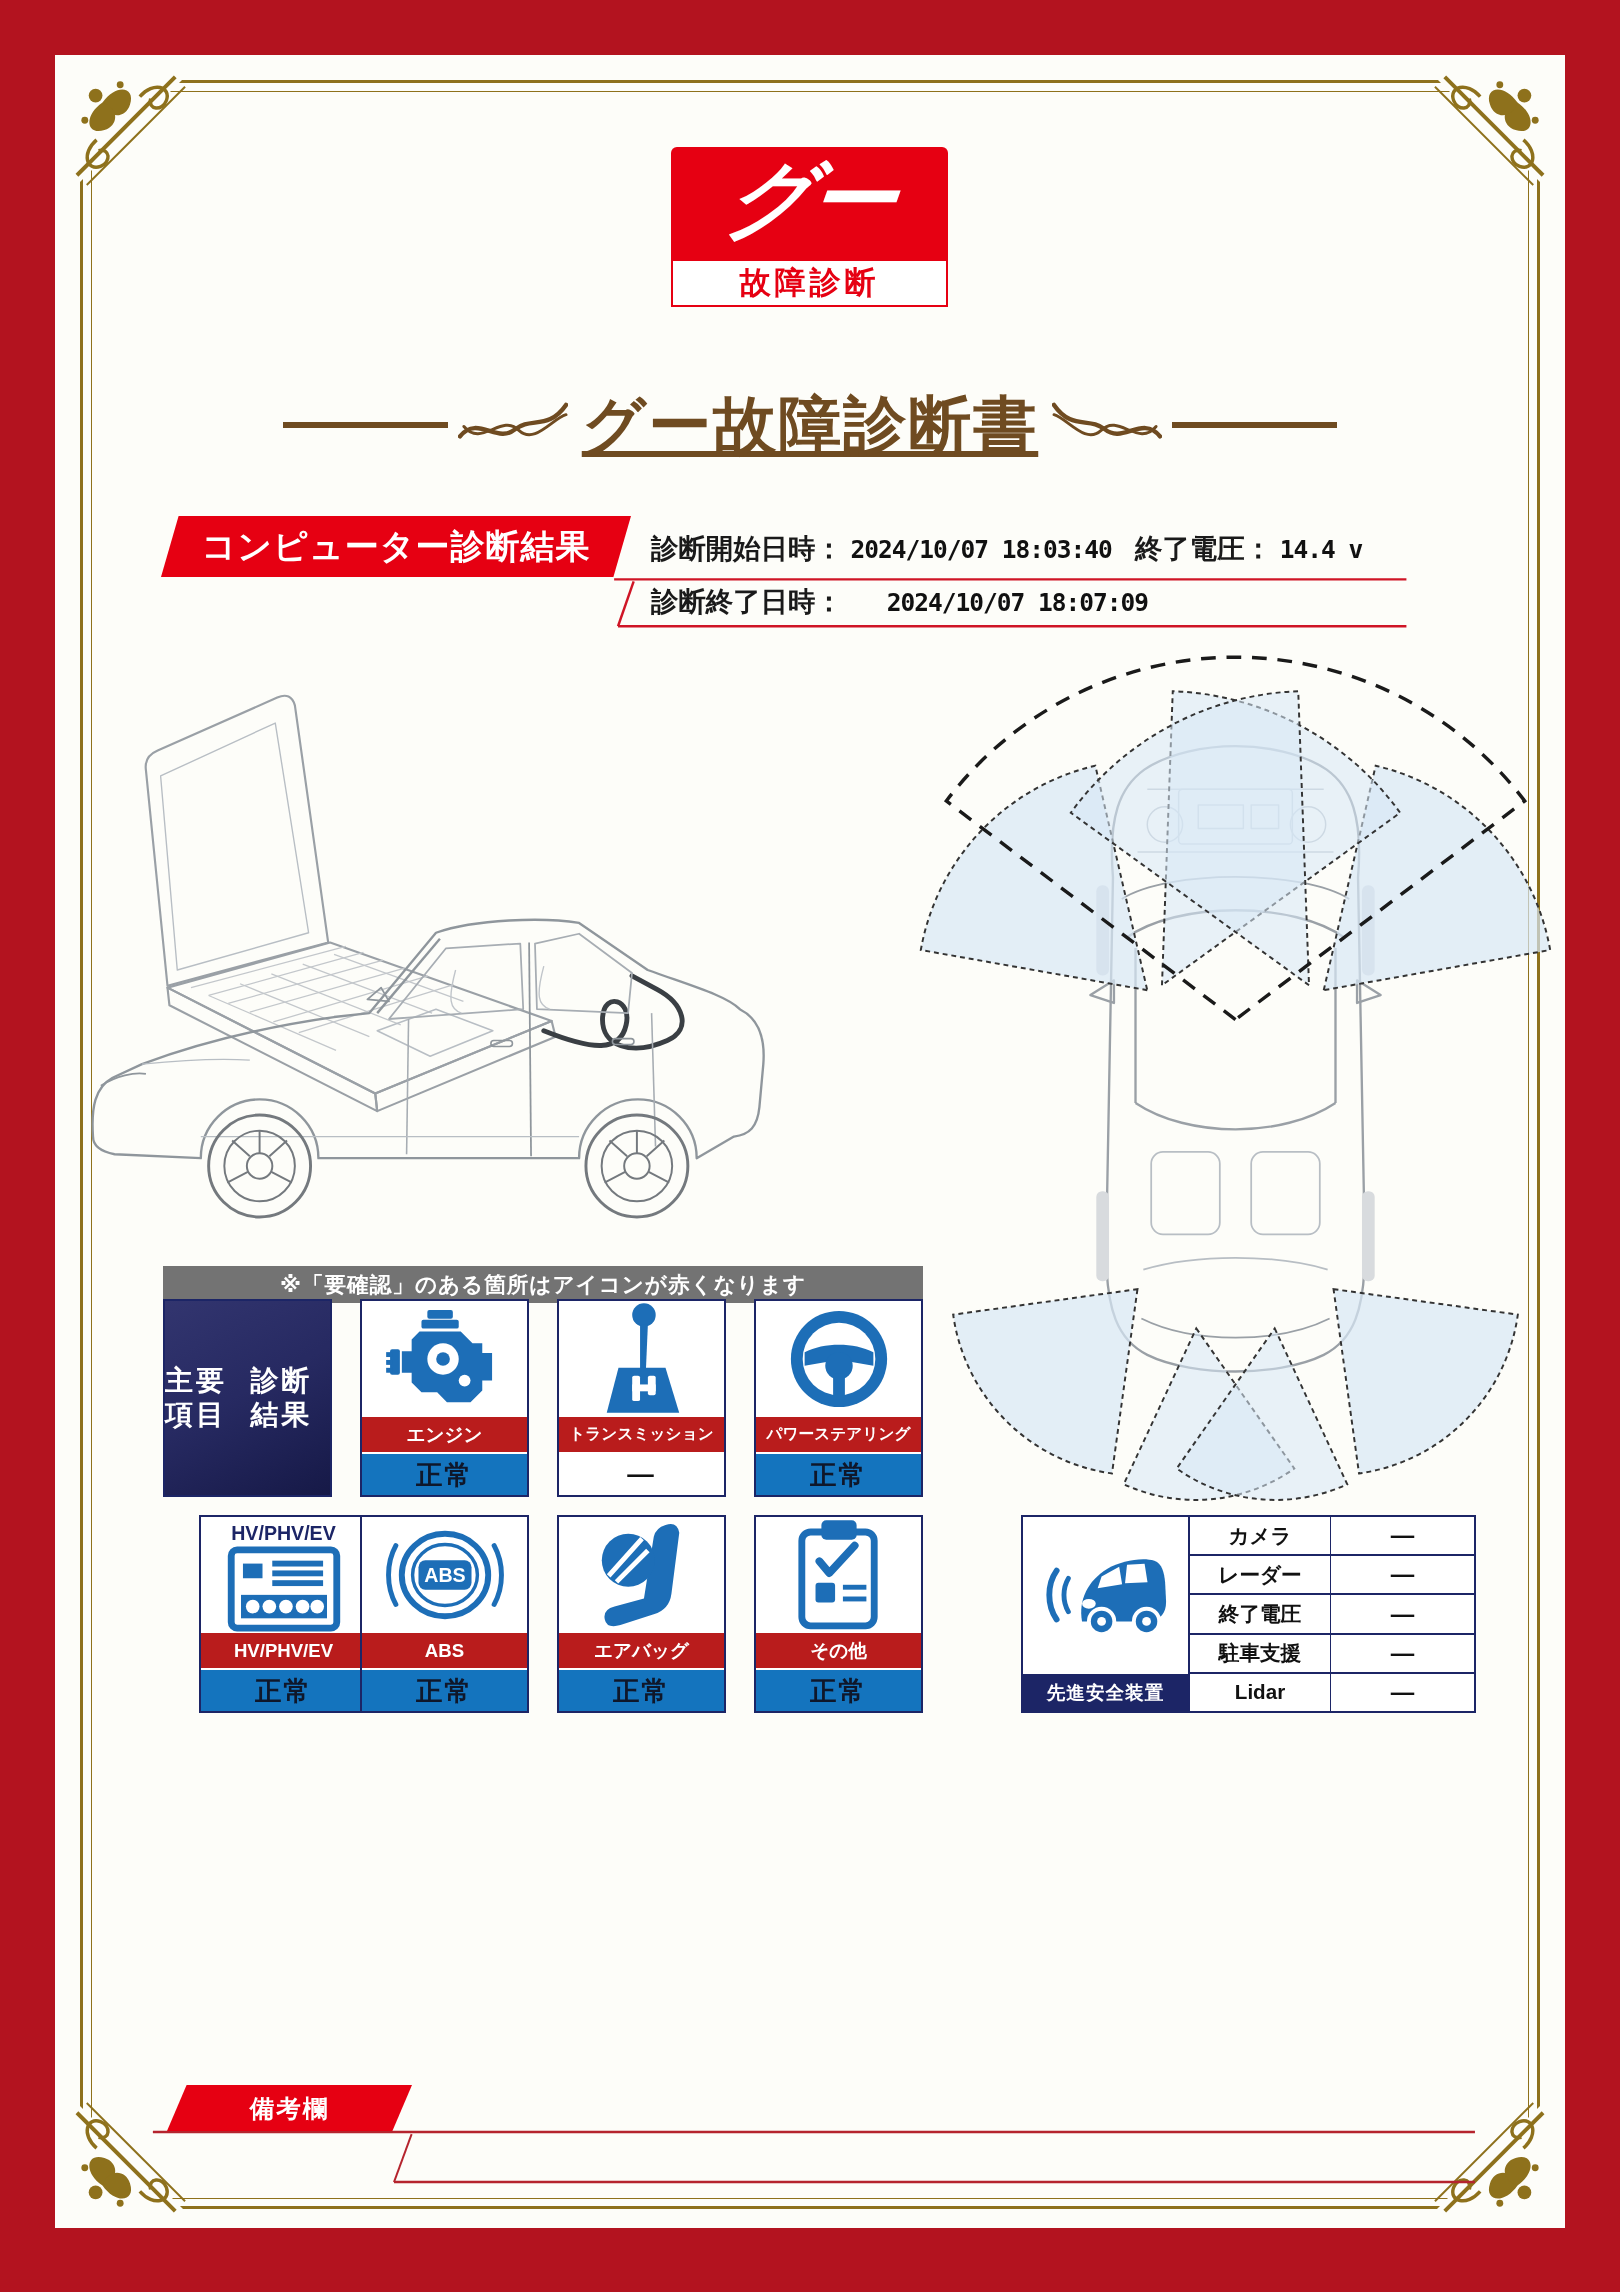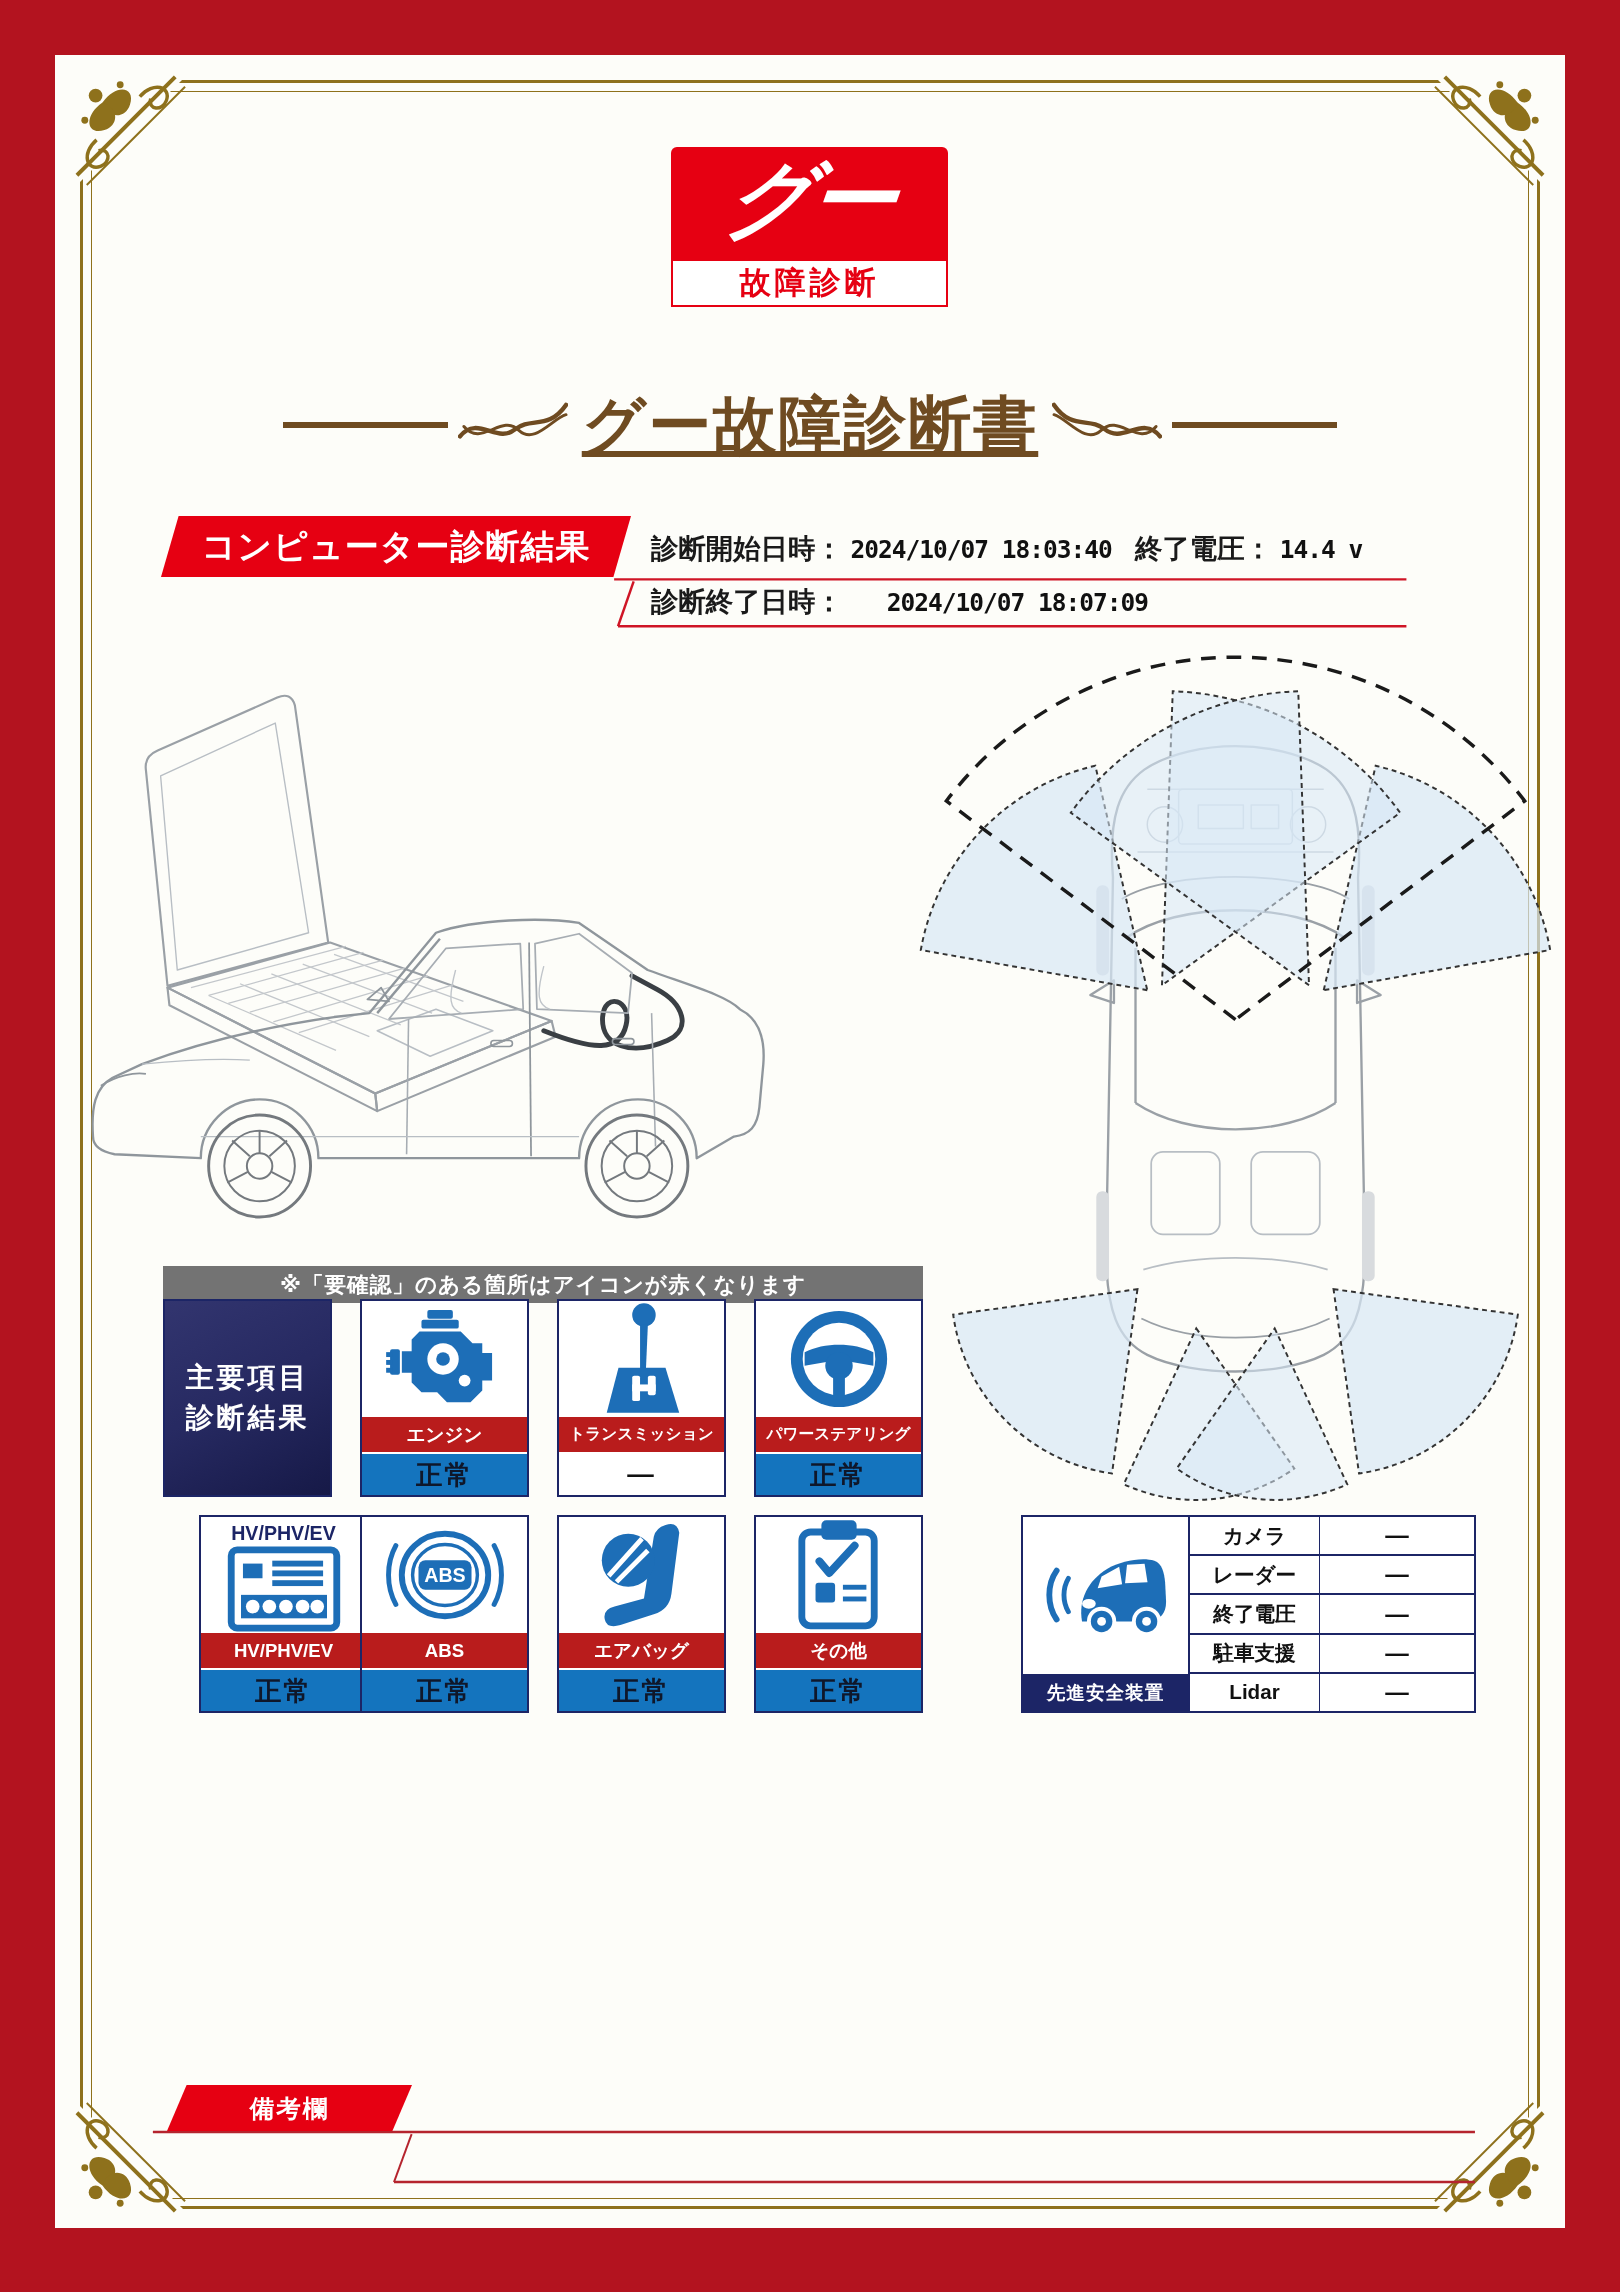--- a/index.html
+++ b/index.html
@@ -66,37 +66,37 @@
   .card-icon { flex:1; display:flex; align-items:center; justify-content:center; overflow:hidden; }
   .card-head { color:#1c2566; font-weight:900; font-size:19.6px; text-align:center; padding-top:4.9px; letter-spacing:0; }
   .card-label { height:35px; background:#b91c1c; color:#fff; font-weight:700; font-size:18.6px;
     display:flex; align-items:center; justify-content:center; white-space:nowrap; }
   .card-label.small { font-size:15.7px; }
   .card-status { height:41px; margin-top:2px; background:#1474be; color:#0f172a; font-weight:900; font-size:26.5px;
     display:flex; align-items:center; justify-content:center; letter-spacing:2px; }
   .card-status.none { background:#fff; color:#111; }
   .summary-box { position:absolute; left:163px; top:1299px; width:169px; height:198px; z-index:3;
     background:linear-gradient(152deg,#32356f 0%,#272a62 46%,#272a62 47%,#161947 100%);
-    border:2.5px solid #1c2566; display:flex; flex-direction:column; align-items:center; justify-content:center; gap:5.9px; }
+    border:2.5px solid #1c2566; display:flex; flex-direction:row; align-items:center; justify-content:center; gap:5.9px; }
   .summary-box div { color:#fff; font-size:28px; font-weight:900; letter-spacing:2.9px; line-height:1.2; }
   .pos-r1c1 { left:360px; top:1299px; } .pos-r1c2 { left:557px; top:1299px; } .pos-r1c3 { left:754px; top:1299px; }
   .pos-r2c0 { left:163px; top:1515px;margin-left:36px; } .pos-r2c1 { left:360px; top:1515px; }
   .pos-r2c2 { left:557px; top:1515px; } .pos-r2c3 { left:754px; top:1515px; }
 
   
   .safety { position:absolute; left:1021px; top:1515px; width:455px; height:198px; z-index:3;
     background:#fff; border:2.5px solid #1c2566; display:flex; }
   .safety-left { width:167px; border-right:2px solid #1c2566; display:flex; flex-direction:column; }
   .safety-icon-area { flex:1; display:flex; align-items:center; justify-content:center; }
   .safety-label { height:37px; background:#1c2566; color:#fff; font-weight:700; font-size:18.6px;
     display:flex; align-items:center; justify-content:center; letter-spacing:1px; }
   .safety-rows { flex:1; display:flex; flex-direction:column; }
   .safety-row { flex:1; display:flex; border-bottom:2px solid #1c2566; }
   .safety-row:last-child { border-bottom:none; }
-  .safety-name { width:130px; border-right:1.5px solid #1c2566; display:flex; align-items:center; justify-content:center;
+  .safety-name { width:141px; border-right:1.5px solid #1c2566; display:flex; align-items:center; justify-content:center;
     font-size:20.6px; font-weight:700; color:#111; }
   .safety-val { flex:1; display:flex; align-items:center; justify-content:center;
     font-size:23.5px; font-weight:900; color:#111; }
 
   
   .remarks-banner { position:absolute; left:167px; top:2085px; width:245px; height:46px; z-index:3;
     background:#e60012; clip-path:polygon(19.6px 0, 100% 0, calc(100% - 19.6px) 100%, 0 100%);
     display:flex; align-items:center; justify-content:center; }
   .remarks-banner span { color:#fff; font-size:24.5px; font-weight:800; letter-spacing:2px; }
   .remarks-lines { position:absolute; left:0; top:2078px; z-index:2; }

